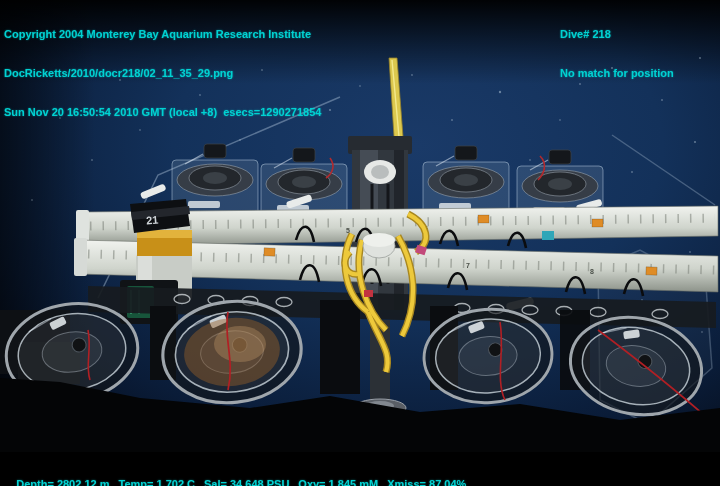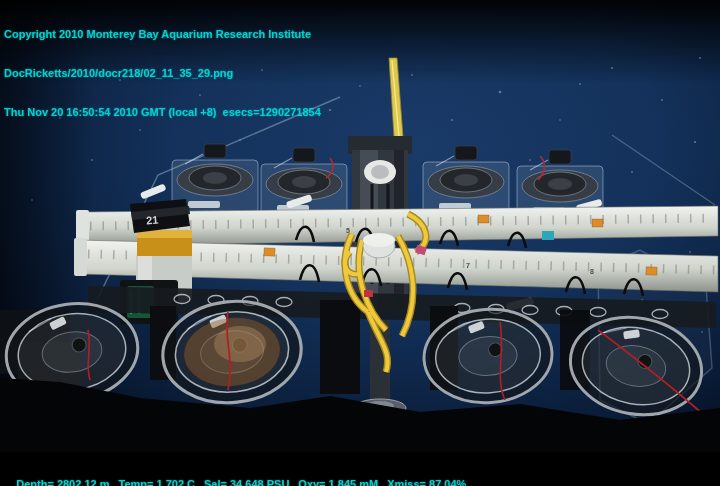--- a/index.html
+++ b/index.html
@@ -252,23 +252,27 @@
       <rect x="364" y="290" width="9" height="7" fill="#c23340"></rect>
     </g>
 
     <g>
       <path d="M0,378 L60,382 140,398 250,408 330,396 420,412 520,404 620,420 720,408 L720,486 L0,486 Z" fill="#040506"></path>
       <rect x="0" y="452" width="720" height="34" fill="#000"></rect>
     </g>
   </svg>
 
   <div class="ov ov-tl">
-    <div>Copyright 2010 Monterey Bay Aquarium Research Institute</div>
+    <div>Copyright 2004 Monterey Bay Aquarium Research Institute</div>
     <div>DocRicketts/2010/docr218/02_11_35_29.png</div>
-    <div>Thu Nov 20 16:50:54 2010 GMT (local +8)  esecs=1290271854</div>
+    <div>Sun Nov 20 16:50:54 2010 GMT (local +8)  esecs=1290271854</div>
   </div>
 
+  <div class="ov ov-tr">
+    <div>Dive# 218</div>
+    <div>No match for position</div>
+  </div>
 
   <div class="ov ov-b">
     <span>Depth= 2802.12 m</span><span>Temp= 1.702 C</span><span>Sal= 34.648 PSU</span><span>Oxy= 1.845 mM</span><span>Xmiss= 87.04%</span>
   </div>
 
 </div>
 
 </body></html>

